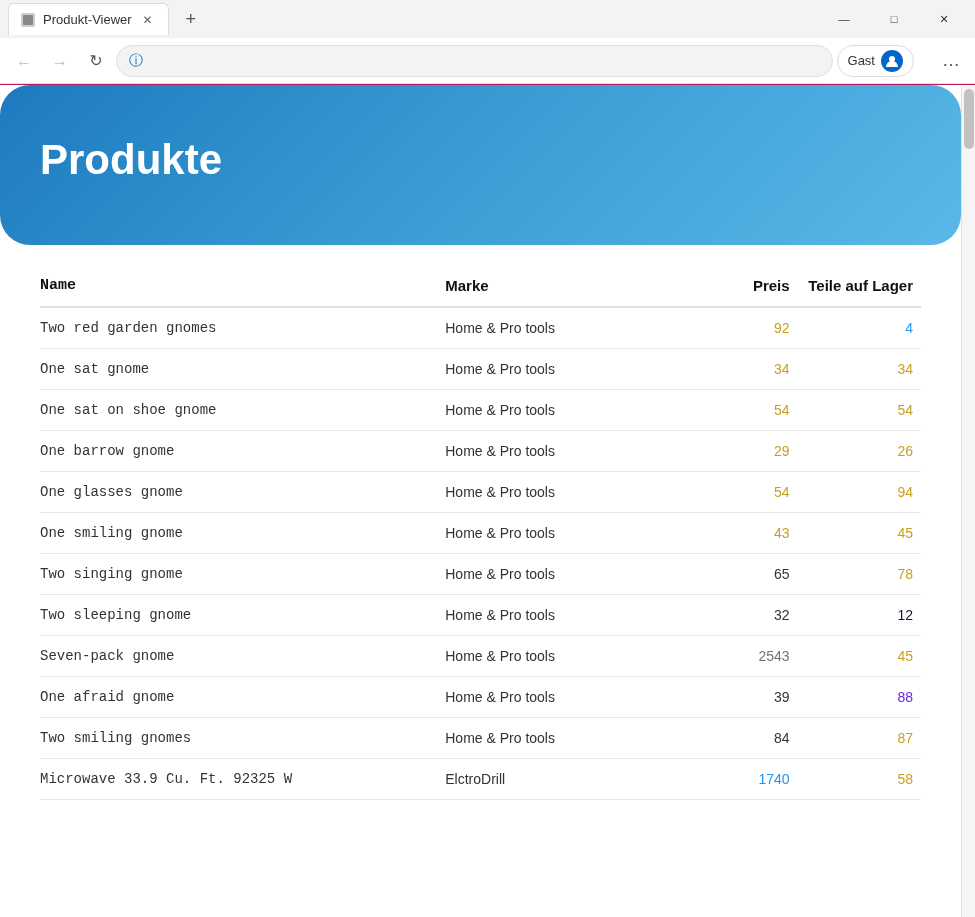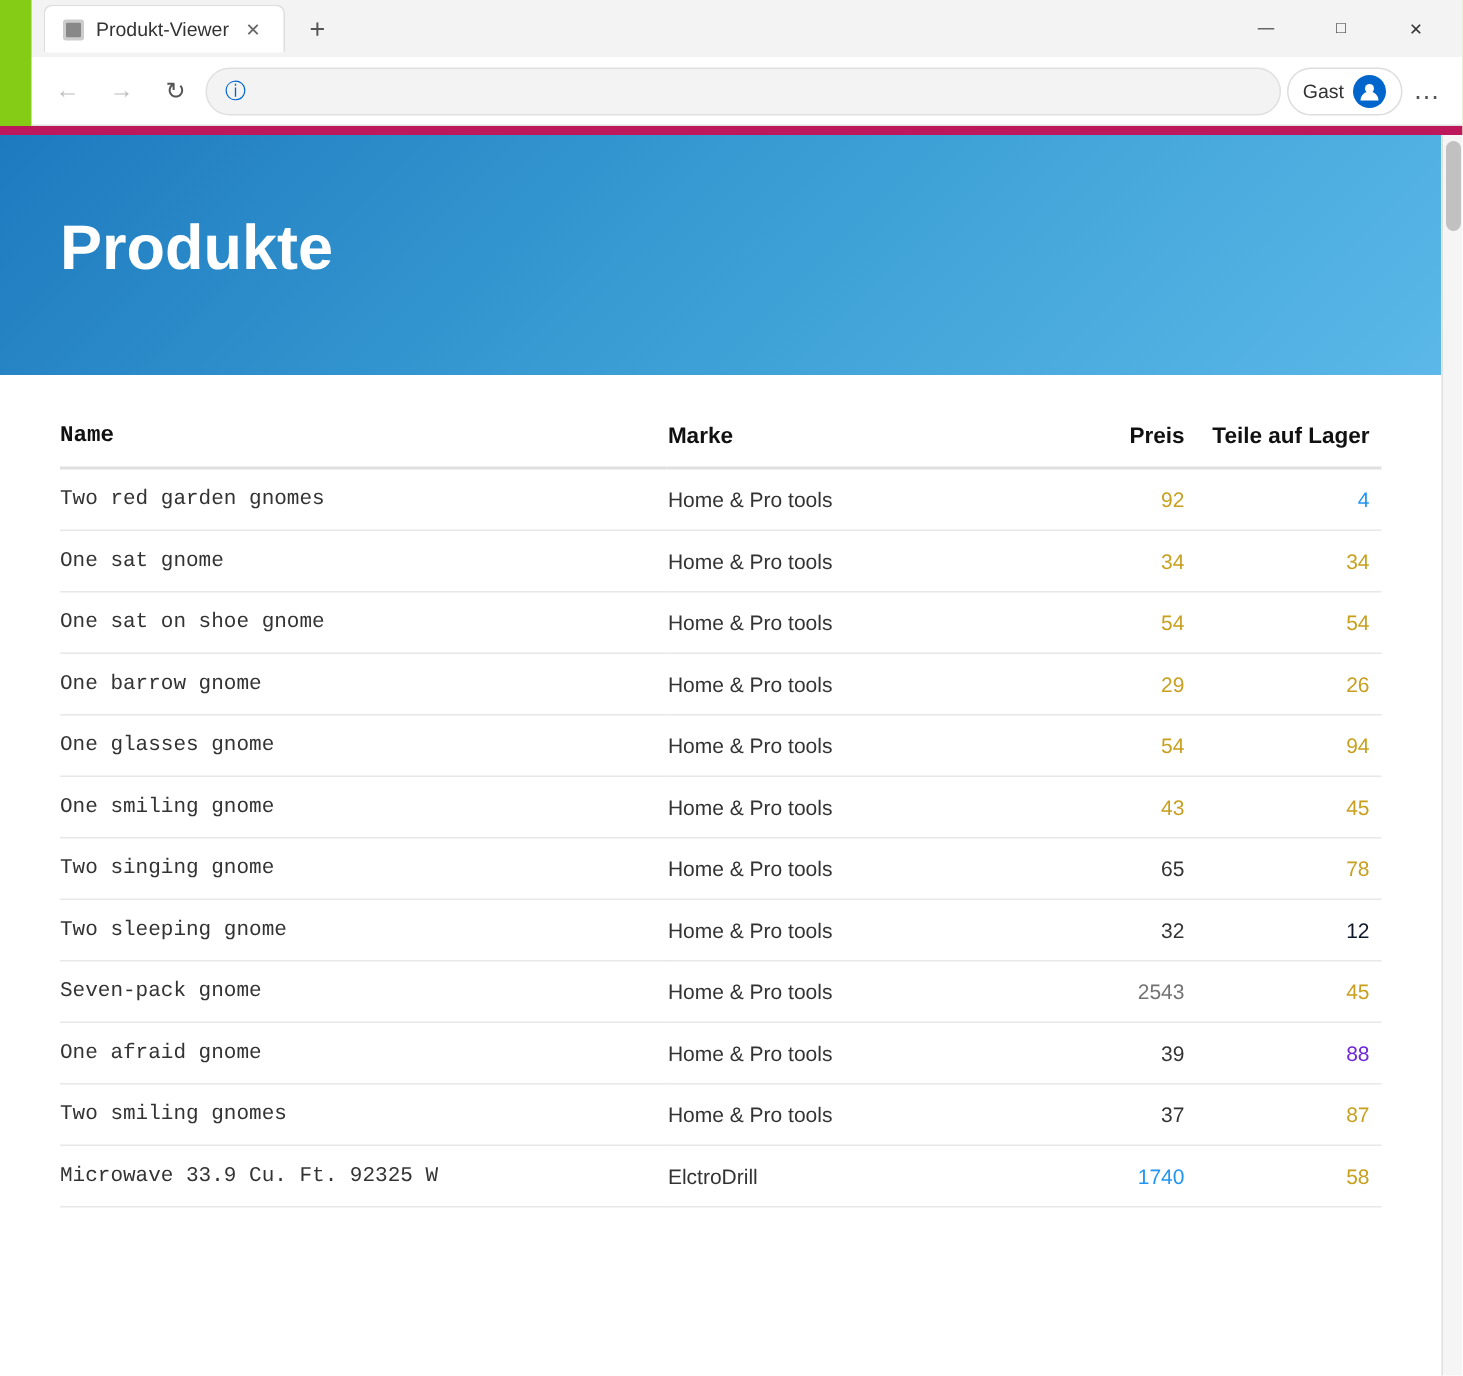--- a/index.html
+++ b/index.html
@@ -1,19 +1,19 @@
 <!DOCTYPE html>
 <html><head>
   <meta charset="utf-8">
   <style>
     * { margin: 0; padding: 0; box-sizing: border-box; }
     body { font-family: 'Segoe UI', Arial, sans-serif; background: #fff; width: 975px; height: 917px; overflow: hidden; }
 
     
-    .browser-frame { background: #84cc16; border-bottom: 6px solid #be185d; padding-left: 21px; }
+    .browser-frame { background: #15803d; border-bottom: 1px solid #be185d; }
     .title-bar {
       display: flex; align-items: center; justify-content: space-between;
       background: #f3f3f3; padding: 0 8px; height: 38px;
     }
     .title-bar-left { display: flex; align-items: center; gap: 8px; }
     .tab {
       display: flex; align-items: center; gap: 8px;
       background: #fff; border: 1px solid #ddd; border-bottom: none;
       border-radius: 6px 6px 0 0; padding: 6px 12px; font-size: 13px; color: #333;
       height: 32px;
@@ -31,40 +31,40 @@
     }
     .nav-btn { width: 32px; height: 32px; border-radius: 50%; display: flex; align-items: center; justify-content: center; cursor: pointer; color: #555; font-size: 16px; }
     .nav-btn.disabled { color: #bbb; cursor: default; }
     .address-bar {
       flex: 1; display: flex; align-items: center; gap: 6px;
       background: #f3f3f3; border: 1px solid #e0e0e0; border-radius: 18px;
       padding: 0 12px; height: 32px; font-size: 14px; color: #333;
     }
     .address-bar .info-icon { color: #0066cc; font-size: 14px; }
     .address-text { flex: 1; font-size: 14px; color: #333; }
-    .user-area { display: flex; align-items: center; gap: 0; }
+    .user-area { display: flex; align-items: center; gap: 21px; }
     .user-btn {
       display: flex; align-items: center; gap: 6px;
       border: 1px solid #ddd; border-radius: 18px; padding: 4px 10px;
       background: #fff; cursor: pointer; font-size: 13px; color: #333;
     }
     .user-avatar { width: 22px; height: 22px; border-radius: 50%; background: #0066cc; display: flex; align-items: center; justify-content: center; }
     .more-btn { width: 32px; height: 32px; border-radius: 50%; display: flex; align-items: center; justify-content: center; cursor: pointer; color: #555; font-size: 18px; }
 
     
     .content-wrapper { display: flex; height: calc(917px - 84px); }
     .scrollbar { width: 14px; background: #f5f5f5; border-left: 1px solid #e0e0e0; display: flex; flex-direction: column; }
     .scrollbar-thumb { width: 10px; height: 60px; background: #c1c1c1; border-radius: 5px; margin: 2px auto; margin-top: 4px; }
 
     
     .page-content { flex: 1; overflow: hidden; }
     .hero {
       background: linear-gradient(135deg, #1e7abf 0%, #3a9ed4 50%, #5bb8e8 100%);
       padding: 40px 40px 50px 40px;
-      min-height: 160px; display: flex; align-items: center;
+      min-height: 160px; display: flex; align-items: center; border-radius: 30px;
     }
     .hero-title { color: #fff; font-size: 42px; font-weight: 700; }
 
     .products-section { padding: 20px 40px; }
 
     table { width: 100%; border-collapse: collapse; }
     thead tr th {
       text-align: left; font-size: 15px; font-weight: 600; color: #111;
       padding: 12px 8px 12px 0; border-bottom: 2px solid #e0e0e0;
     }
@@ -216,21 +216,21 @@
   </tr>
             <tr>
     <td class="col-name">One afraid gnome</td>
     <td class="col-brand">Home &amp; Pro tools</td>
     <td class="col-price right" style="color: #333">39</td>
     <td class="col-stock right" style="color: #6d28d9">88</td>
   </tr>
             <tr>
     <td class="col-name">Two smiling gnomes</td>
     <td class="col-brand">Home &amp; Pro tools</td>
-    <td class="col-price right" style="color: #333">37</td>
+    <td class="col-price right" style="color: #333">84</td>
     <td class="col-stock right" style="color: #c8a020">87</td>
   </tr>
             <tr>
     <td class="col-name">Microwave 33.9 Cu. Ft. 92325 W</td>
     <td class="col-brand">ElctroDrill</td>
     <td class="col-price right" style="color: #2196F3">1740</td>
     <td class="col-stock right" style="color: #c8a020">58</td>
   </tr>
           </tbody>
       </table>

